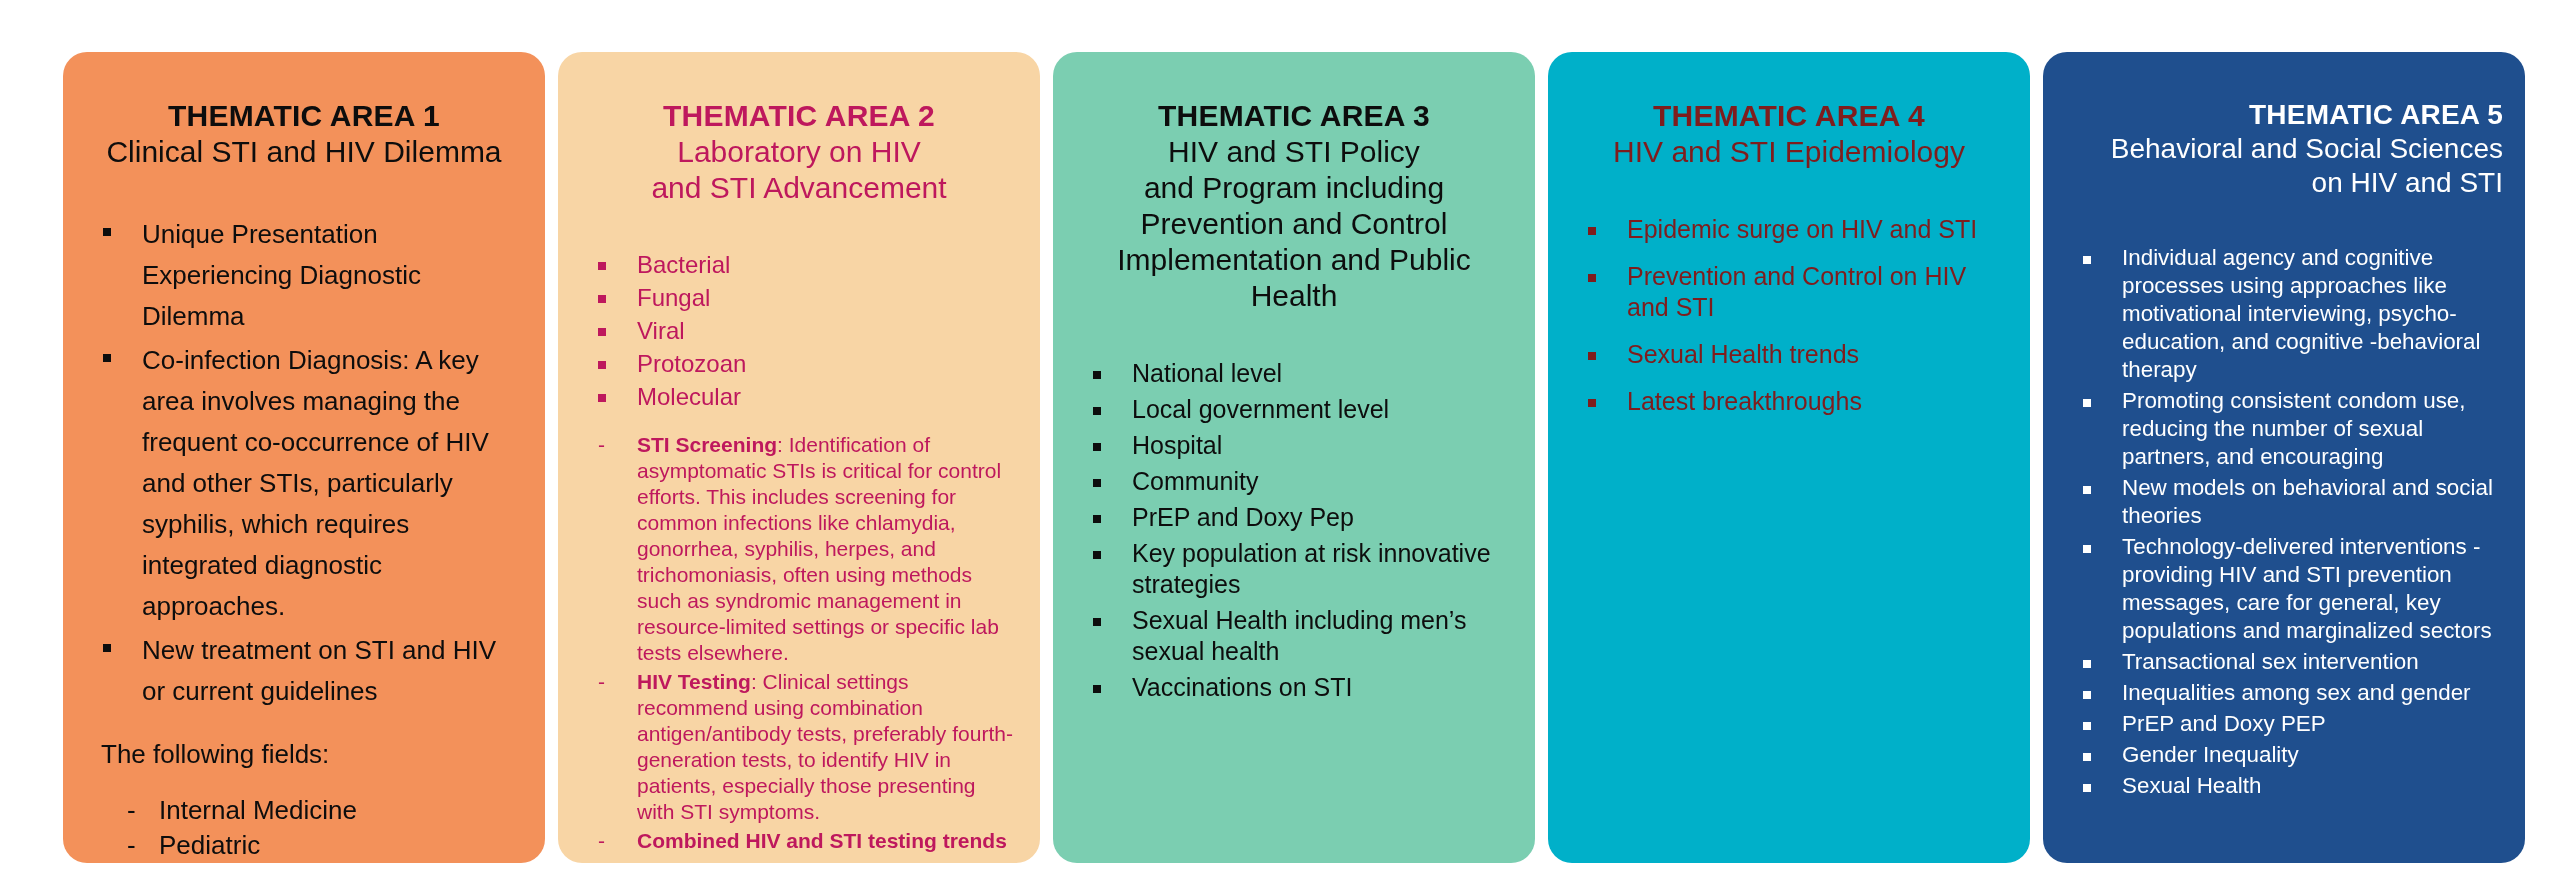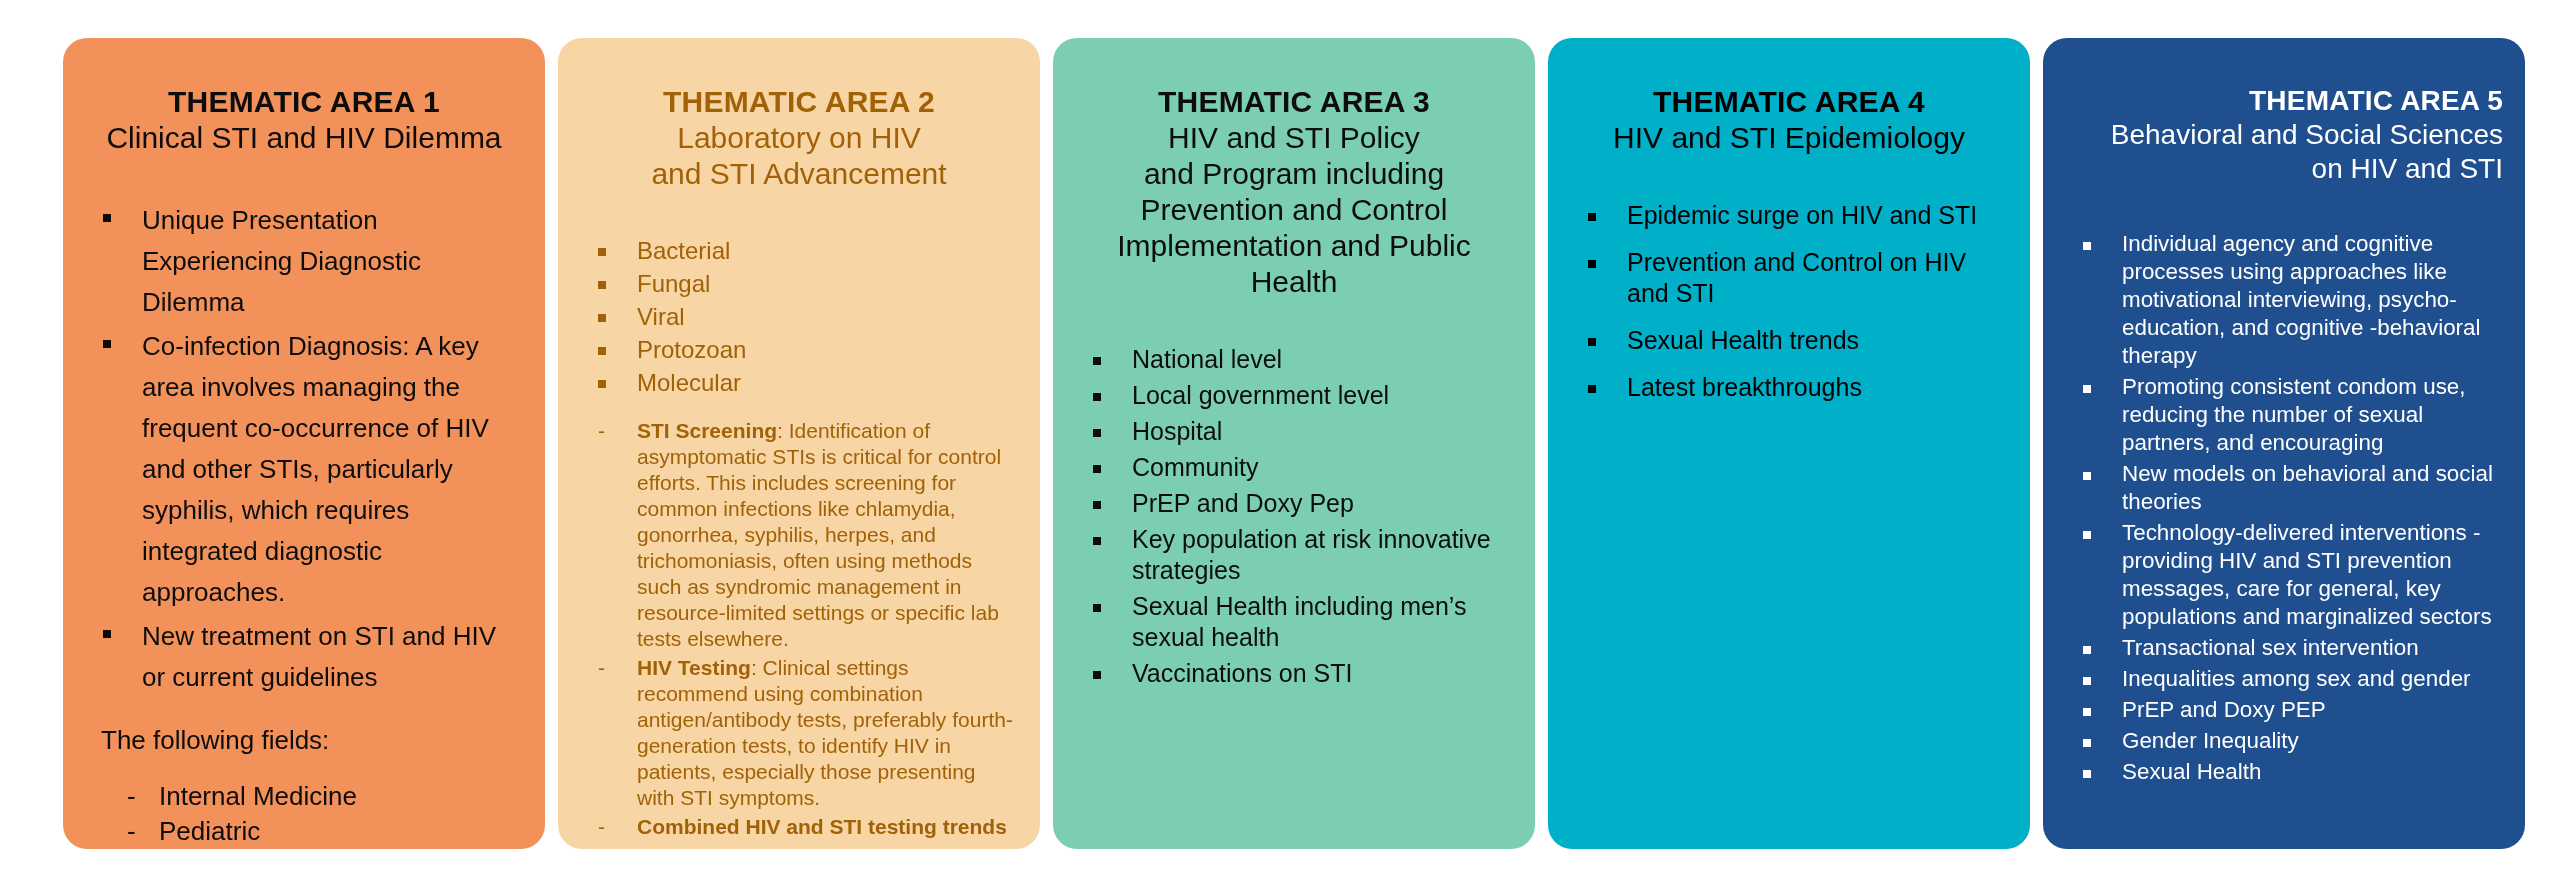--- a/index.html
+++ b/index.html
@@ -7,21 +7,21 @@
     padding: 0;
     background: #ffffff;
     width: 2576px;
     height: 890px;
     font-family: "Liberation Sans", sans-serif;
     color: #0d0d0d;
   }
   .board {
     position: absolute;
     left: 63px;
-    top: 38px;
+    top: 52px;
     display: flex;
     gap: 13px;
   }
   .card {
     width: 482px;
     height: 811px;
     border-radius: 24px;
     box-sizing: border-box;
     padding: 46px 22px 0 22px;
     overflow: hidden;
@@ -100,21 +100,21 @@
       <p class="note">The following fields:</p>
       <ul class="dashes">
         <li><span class="dash">-</span><span>Internal Medicine</span></li>
         <li><span class="dash">-</span><span>Pediatric</span></li>
         <li><span class="dash">-</span><span>Geriatric</span></li>
         <li><span class="dash">-</span><span>Dermatology</span></li>
         <li><span class="dash">-</span><span>Urology</span></li>
         <li><span class="dash">-</span><span>Obstetric and Gynecology</span></li>
       </ul>
     </article>
-    <article class="card c2" style="background: rgb(248, 213, 165); color: #a16207;">
+    <article class="card c2" style="background: rgb(248, 213, 165); color: #be185d;">
       <h2 class="card-title">THEMATIC AREA 2</h2>
       <p class="card-subtitle">Laboratory on HIV
 and STI Advancement</p>
       <ul class="bullets">
         <li><span class="sq"></span><span>Bacterial</span></li>
         <li><span class="sq"></span><span>Fungal</span></li>
         <li><span class="sq"></span><span>Viral</span></li>
         <li><span class="sq"></span><span>Protozoan</span></li>
         <li><span class="sq"></span><span>Molecular</span></li>
       </ul>
@@ -135,21 +135,21 @@
         <li><span class="sq"></span><span>National level</span></li>
         <li><span class="sq"></span><span>Local government level</span></li>
         <li><span class="sq"></span><span>Hospital</span></li>
         <li><span class="sq"></span><span>Community</span></li>
         <li><span class="sq"></span><span>PrEP and Doxy Pep</span></li>
         <li><span class="sq"></span><span>Key population at risk innovative strategies</span></li>
         <li><span class="sq"></span><span>Sexual Health including men’s sexual health</span></li>
         <li><span class="sq"></span><span>Vaccinations on STI</span></li>
       </ul>
     </article>
-    <article class="card c4" style="background: rgb(0, 176, 201); color: #000000;">
+    <article class="card c4" style="background: rgb(0, 176, 201); color: #7f1d1d;">
       <h2 class="card-title">THEMATIC AREA 4</h2>
       <p class="card-subtitle">HIV and STI Epidemiology</p>
       <ul class="bullets">
         <li><span class="sq"></span><span>Epidemic surge on HIV and STI</span></li>
         <li><span class="sq"></span><span>Prevention and Control on HIV and STI</span></li>
         <li><span class="sq"></span><span>Sexual Health trends</span></li>
         <li><span class="sq"></span><span>Latest breakthroughs</span></li>
       </ul>
     </article>
     <article class="card c5" style="background: rgb(31, 79, 142); color: rgb(255, 255, 255);">

